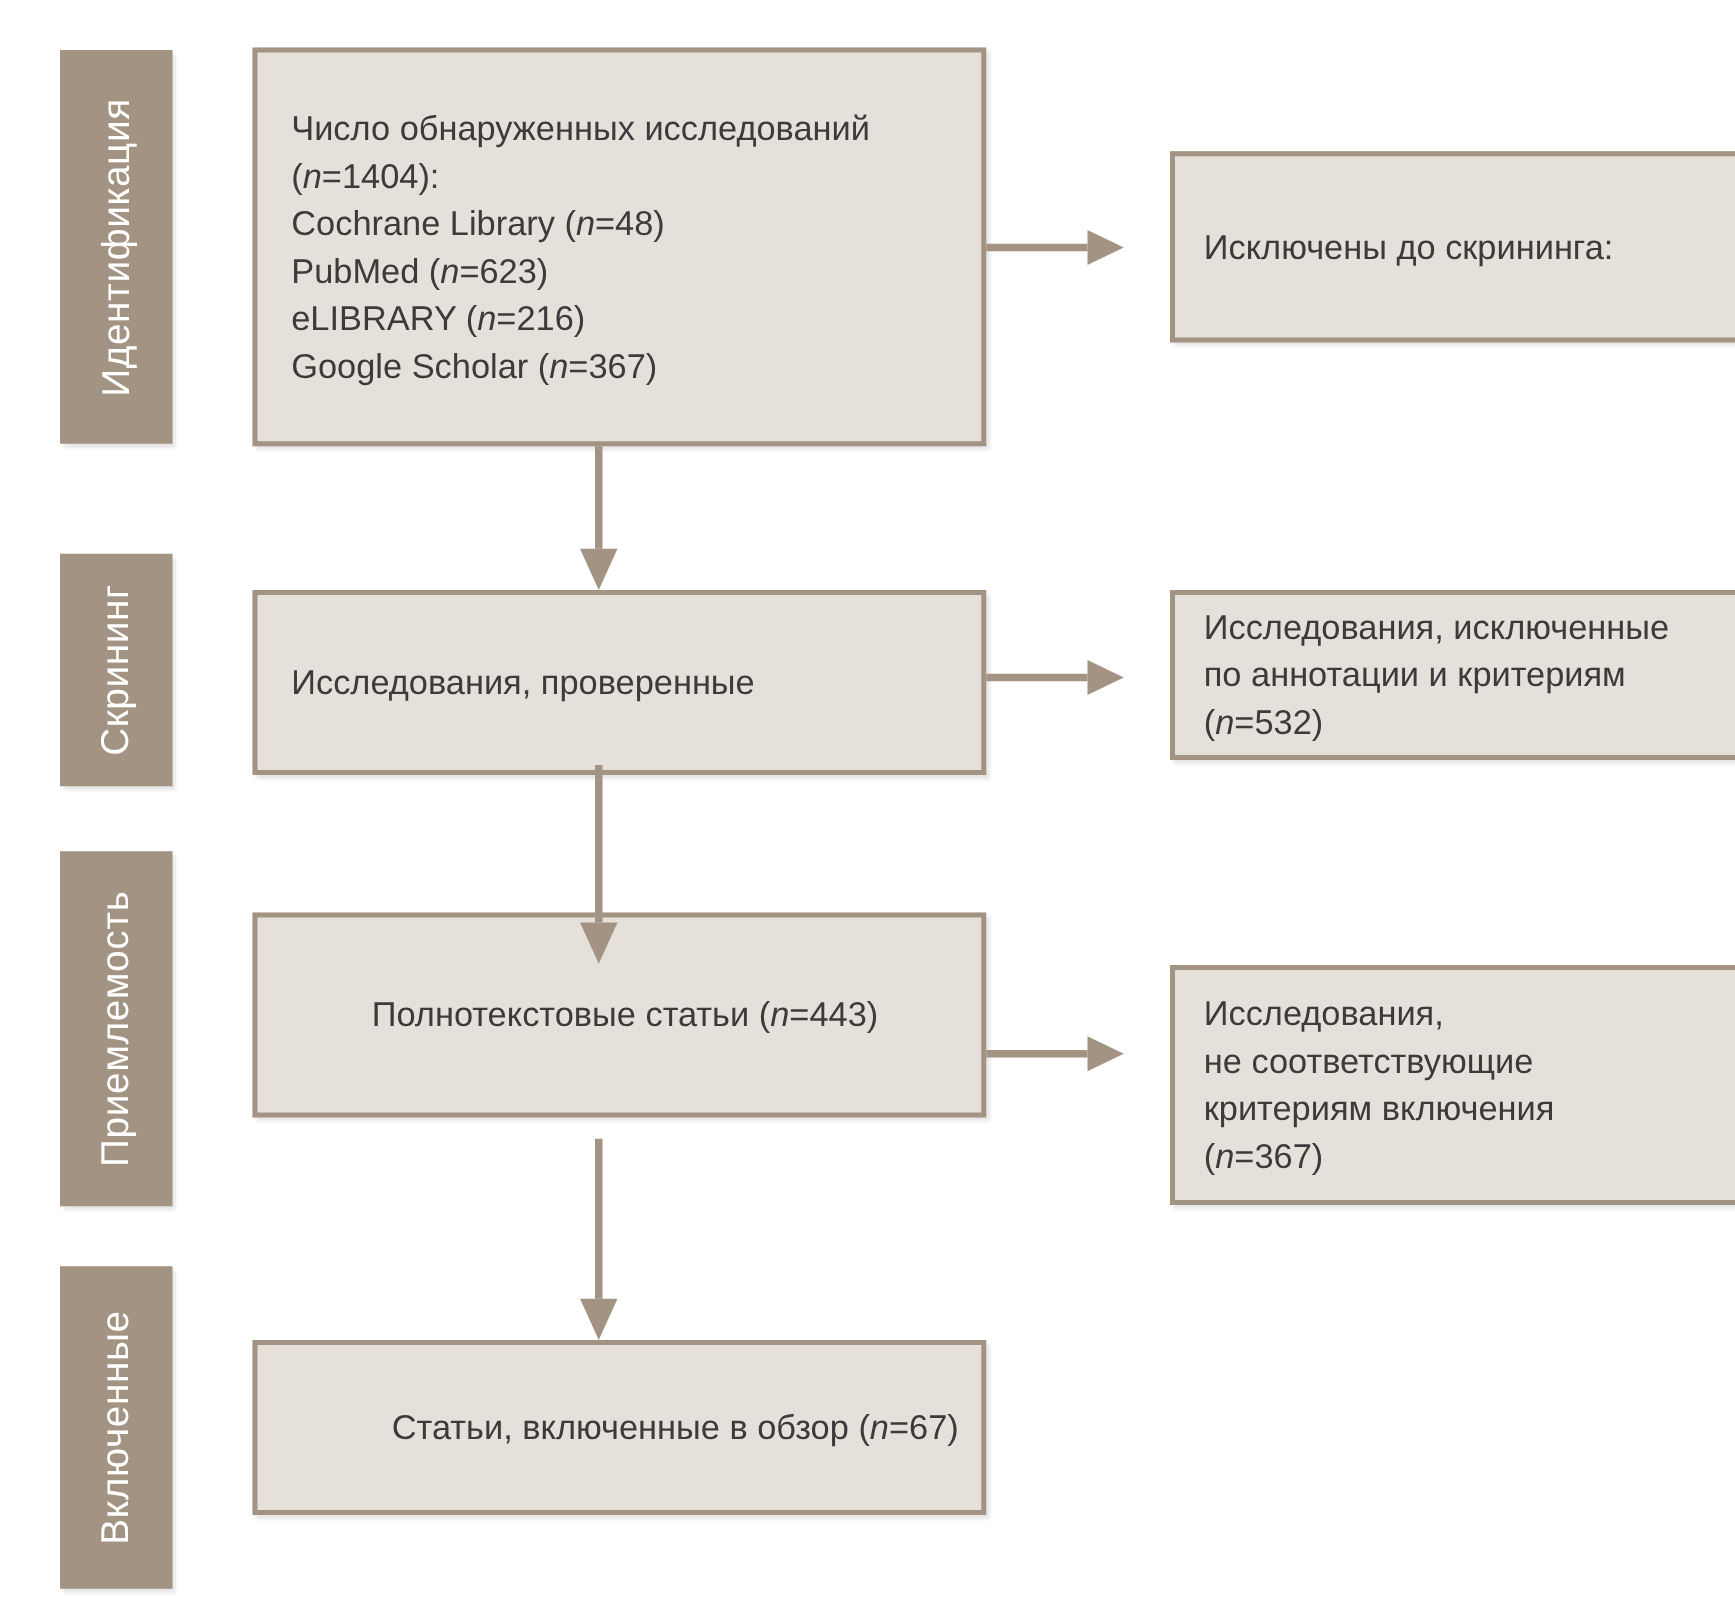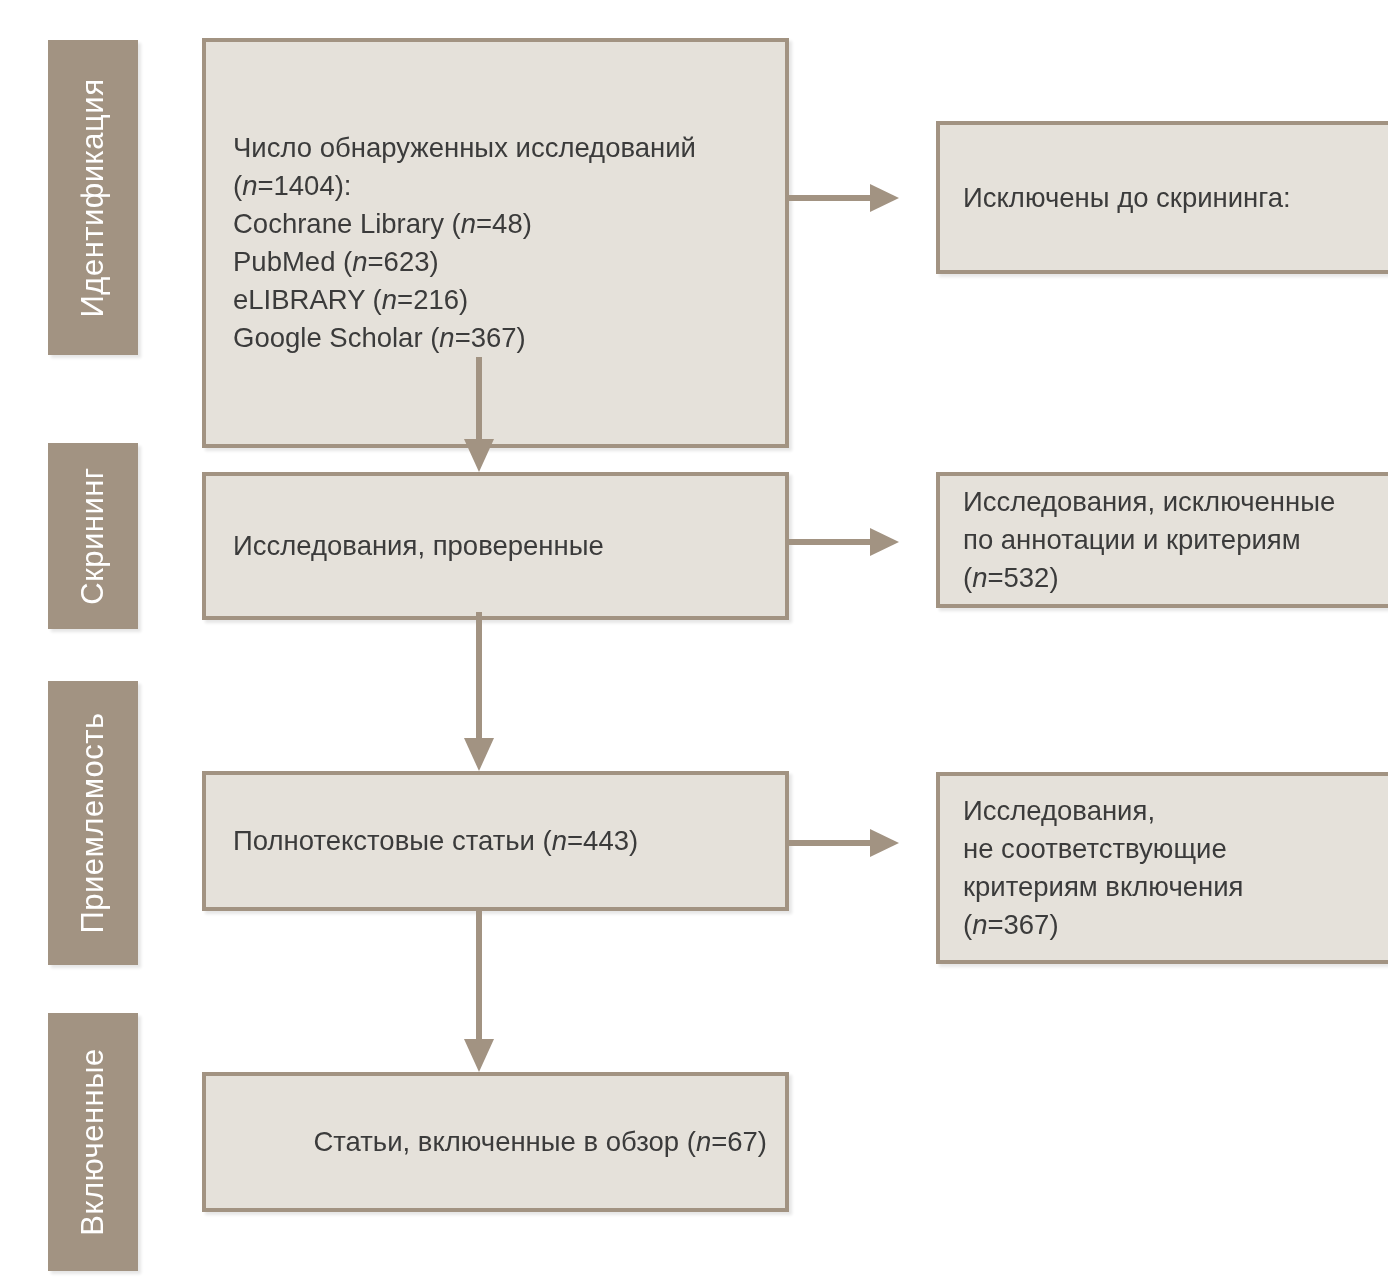--- a/index.html
+++ b/index.html
@@ -53,23 +53,23 @@
     justify-content: center;
     padding: 8px 18px 8px 27px;
     font-size: 27.5px;
     line-height: 38px;
     box-shadow: 3px 3px 3px rgba(0,0,0,0.10);
   }
   .box .line { white-space: nowrap; }
   .box .line i { font-style: italic; }
 
   .main { left: 202px; width: 587px; }
-  #main-0 { top: 38px;   height: 410px; }
+  #main-0 { top: 38px;   height: 319px; }
   #main-1 { top: 472px;  height: 148px; }
-  #main-2 { top: 771px;  height: 140px; }
+  #main-2 { top: 730px;  height: 164px; text-align: center; }
   #main-3 { top: 1072px; height: 140px; text-align: right; }
 
   .excluded { left: 936px; width: 458px; padding-left: 23px; }
   #exc-0 { top: 121px; height: 153px; }
   #exc-1 { top: 472px; height: 136px; }
   #exc-2 { top: 772px; height: 192px; }
 
   
   .varrow {
     position: absolute;

